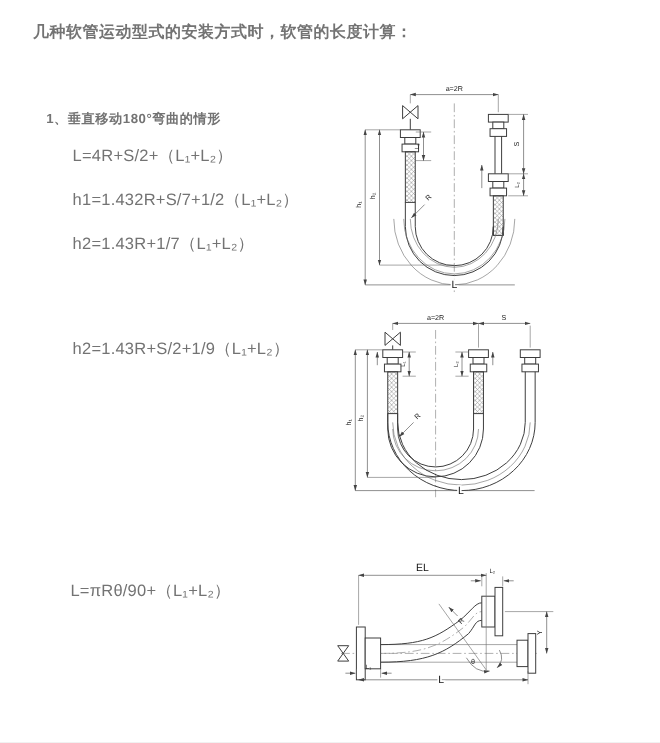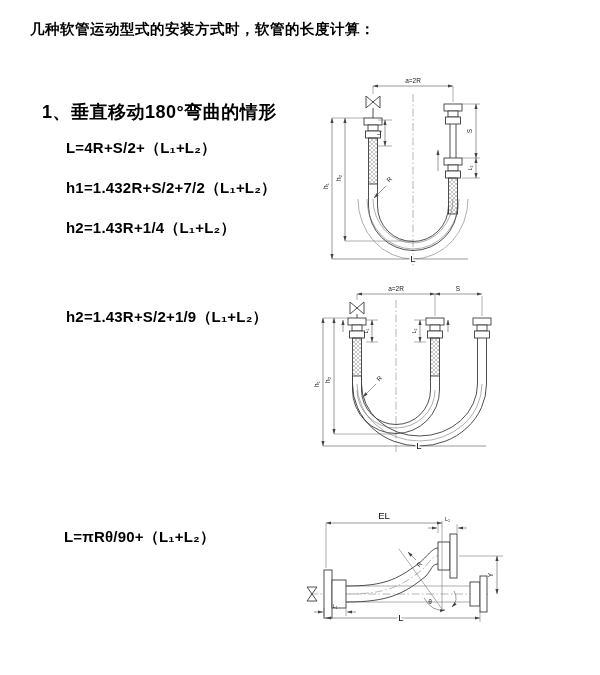--- a/index.html
+++ b/index.html
@@ -1,21 +1,21 @@
 <!DOCTYPE html>
 <html><head>
 <meta charset="utf-8">
 <style>
   html,body{margin:0;padding:0;background:#e8e8e8;}
   .page{position:relative;width:600px;height:675px;background:#ffffff;overflow:hidden;
-        font-family:"Liberation Sans","DejaVu Sans",sans-serif;color:#000000;}
+        font-family:"Liberation Sans","DejaVu Sans",sans-serif;color:#737373;}
   .title{position:absolute;left:30px;top:20px;font-size:14.5px;font-weight:bold;letter-spacing:0.5px;}
   .section{position:absolute;}
-  .heading{font-size:18px;font-weight:bold;letter-spacing:0.5px;white-space:nowrap;}
-  .formulas{margin:15px 0 0 24px;display:flex;flex-direction:column;font-weight:bold;}
+  .heading{font-size:12px;font-weight:bold;letter-spacing:0.5px;white-space:nowrap;}
+  .formulas{margin:15px 0 0 24px;display:flex;flex-direction:column;}
   .formula{font-size:15px;letter-spacing:0.2px;white-space:nowrap;}
   .s1 .formula,.s2 .formula{margin-bottom:21px;}
   .s3 .formula{margin-bottom:18px;}
   .diagram{position:absolute;}
   
   .drw{stroke:#3c3c3c;stroke-width:0.9;fill:none;}
   .thn{stroke:#6a6a6a;stroke-width:0.55;fill:none;}
   .dln{stroke:#555;stroke-width:0.6;fill:none;}
   .cl{stroke:#7a7a7a;stroke-width:0.55;fill:none;stroke-dasharray:8 2.5 1.5 2.5;}
   .fit{fill:#fff;stroke:#3c3c3c;stroke-width:0.9;}
@@ -29,22 +29,22 @@
 <body>
 
 <div class="page">
 
   <div class="title">几种软管运动型式的安装方式时，软管的长度计算：</div>
 
   <div class="section s1" style="left:42px;top:100px;">
     <div class="heading">1、垂直移动180°弯曲的情形</div>
     <div class="formulas">
       <div class="formula">L=4R+S/2+（L₁+L₂）</div>
-      <div class="formula">h1=1.432R+S/2+7/2（L₁+L₂）</div>
-      <div class="formula">h2=1.43R+1/4（L₁+L₂）</div>
+      <div class="formula">h1=1.432R+S/7+1/2（L₁+L₂）</div>
+      <div class="formula">h2=1.43R+1/7（L₁+L₂）</div>
     </div>
   </div>
 
   <svg class="diagram" style="left:318px;top:74px;" width="195" height="196" viewBox="0 0 195 196">
     <defs>
       <marker id="mk1" viewBox="0 0 10 8" refX="9.5" refY="4" markerWidth="9" markerHeight="7" orient="auto-start-reverse">
         <path d="M0,1 L10,4 L0,7 Z" fill="#444"></path>
       </marker>
       <pattern id="pt1" width="4" height="4" patternUnits="userSpaceOnUse">
         <path d="M0,0 L4,4 M4,0 L0,4" stroke="#8a8a8a" stroke-width="0.5"></path>

